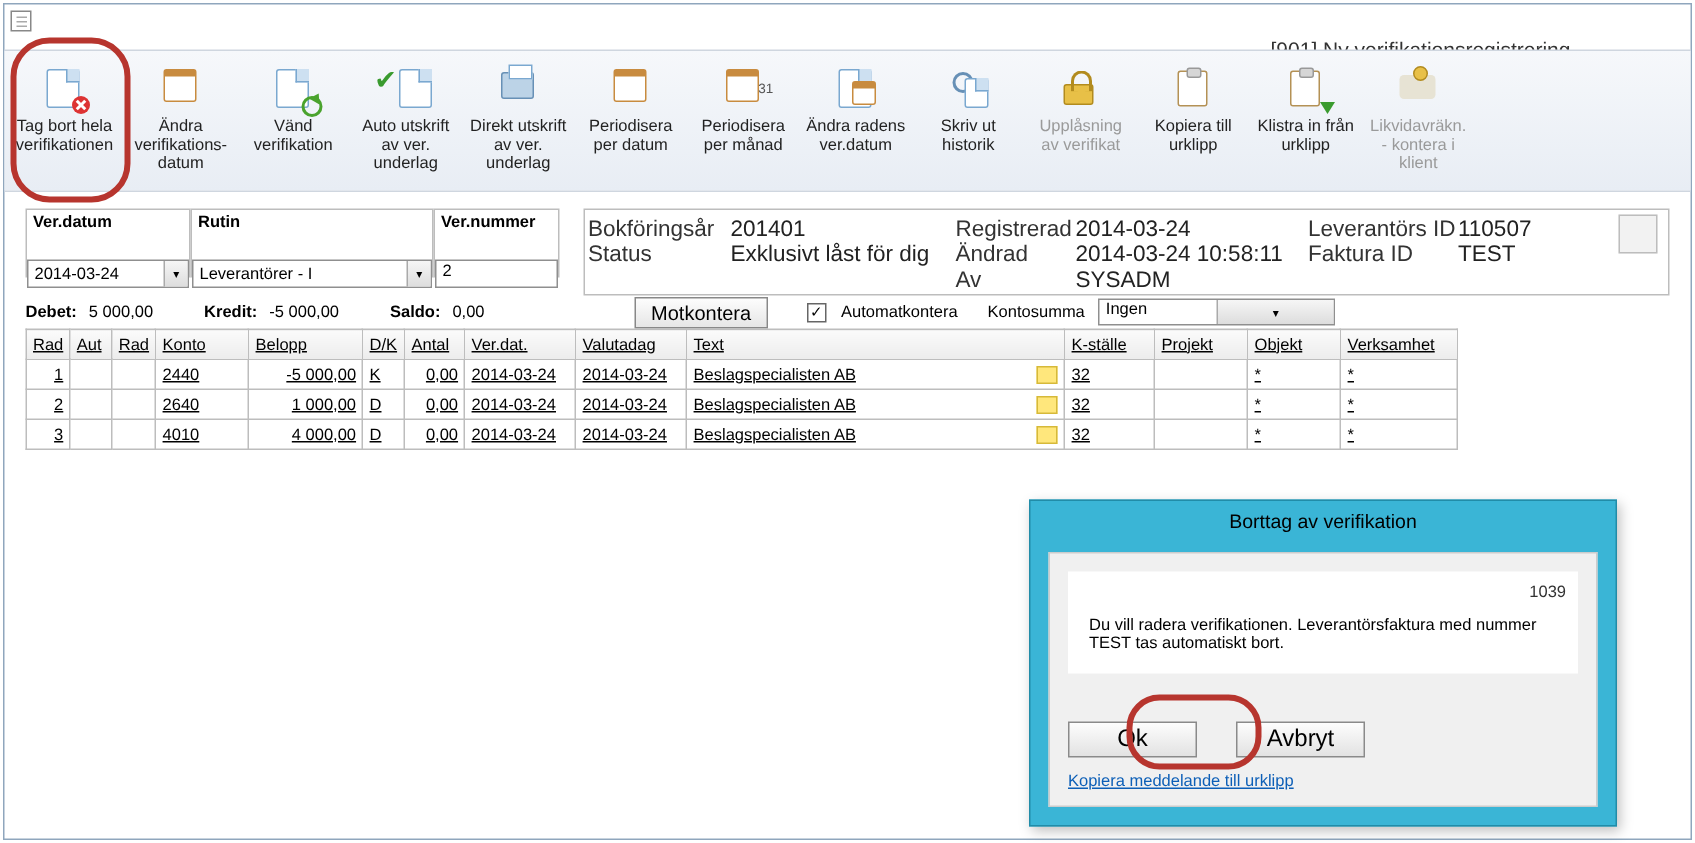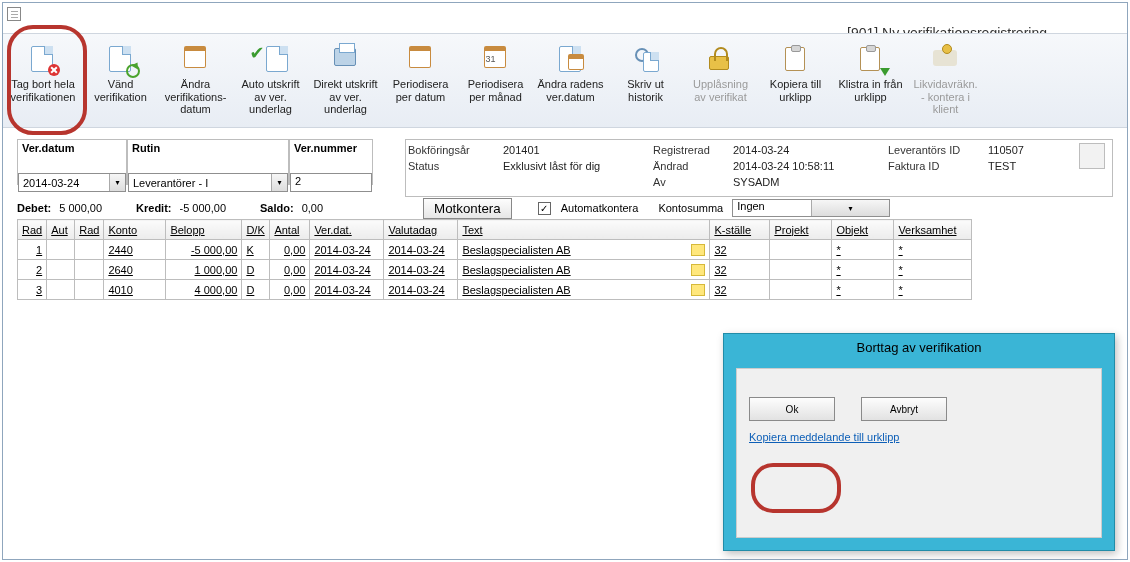--- a/index.html
+++ b/index.html
@@ -17,21 +17,21 @@
   .ticon { width:30px; height:30px; margin-bottom:4px; position:relative; }
   .sheet { position:absolute; left:3px; top:2px; width:22px; height:26px; background:#fff; border:1px solid #7aa8d0; border-radius:2px; }
   .sheet::before { content:""; position:absolute; right:-1px; top:-1px; width:8px; height:8px; background:#cde0f1; border-left:1px solid #7aa8d0; border-bottom:1px solid #7aa8d0; }
   .redx { position:absolute; right:-2px; bottom:-2px; width:12px; height:12px; background:#d33; border-radius:6px; }
   .redx::before,.redx::after { content:""; position:absolute; left:2px; top:5px; width:8px; height:2px; background:#fff; transform:rotate(45deg); }
   .redx::after { transform:rotate(-45deg); }
   .greenarrow { position:absolute; right:-4px; bottom:-4px; width:14px; height:14px; border:2px solid #4aa32d; border-radius:50%; }
   .greenarrow::after { content:""; position:absolute; left:4px; top:-4px; border-left:4px solid transparent; border-right:4px solid transparent; border-bottom:6px solid #4aa32d; transform:rotate(30deg); }
   .calendar { position:absolute; left:3px; top:2px; width:22px; height:22px; background:#fff; border:1px solid #c88b3f; border-top:5px solid #c88b3f; border-radius:2px; }
   .cal-red { border-color:#c88b3f; }
-  .cal31 { font-size:9px; position:absolute; left:5px; top:10px; color:#555; }
+  .cal31 { font-size:9px; position:absolute; left:5px; top:10px; color:#555;padding-left:20px; }
   .greencheck { position:absolute; left:-6px; top:-2px; font-size:18px; color:#3a9b2f; }
   .printer { position:absolute; left:3px; top:4px; width:22px; height:18px; background:#bcd3e7; border:1px solid #6790b6; border-radius:2px; }
   .printer::before { content:""; position:absolute; left:4px; top:-6px; width:14px; height:8px; background:#fff; border:1px solid #7aa8d0; }
   .padlock { position:absolute; left:3px; top:2px; width:20px; height:14px; background:#e8c047; border:1px solid #b28b1e; top:12px; border-radius:2px; }
   .padlock::before { content:""; position:absolute; left:4px; top:-10px; width:10px; height:12px; border:2px solid #b28b1e; border-bottom:none; border-radius:7px 7px 0 0; }
   .spyglass { position:absolute; left:4px; top:4px; width:14px; height:14px; border:2px solid #6790b6; border-radius:50%; }
   .spyglass::after { content:""; position:absolute; right:-6px; bottom:-6px; width:8px; height:2px; background:#6790b6; transform:rotate(45deg); }
   .clipboard { position:absolute; left:4px; top:3px; width:20px; height:24px; background:#fff; border:1px solid #b49155; border-radius:2px; }
   .clipboard::before { content:""; position:absolute; left:5px; top:-3px; width:8px; height:5px; background:#d6d6d6; border:1px solid #999; border-radius:2px; }
   .paste-arrow { position:absolute; right:-4px; bottom:-2px; width:0; height:0; border-left:5px solid transparent; border-right:5px solid transparent; border-top:8px solid #3a9b2f; }
@@ -46,21 +46,21 @@
   .hcell { border:1px solid #bdbdbd; position:relative; }
   .hcell-inner { padding:2px 4px; font-weight:bold; font-size:11px; }
   .col-verdat { width:110px; }
   .col-rutin { width:162px; }
   .col-vernr { width:84px; }
   .dd { display:flex; align-items:center; border:1px solid #8f8f8f; height:19px; background:#fff; margin-top:17px; }
   .dd span { flex:1; padding:0 4px; }
   .dd .arrow { width:16px; height:17px; border-left:1px solid #aaa; background:linear-gradient(#f6f6f6,#ddd); display:flex; align-items:center; justify-content:center; font-size:8px; }
   .txtcell { border:1px solid #8f8f8f; height:19px; background:#fff; margin-top:17px; padding:1px 4px; }
 
-  .info-block { flex:1; margin-left:32px; border:1px solid #bdbdbd; padding:4px 2px; display:grid; grid-template-columns: 95px 150px 80px 155px 100px 80px; font-size:11px; color:#222; row-gap:0; height:58px; }
+  .info-block { flex:1; margin-left:16px; border:1px solid #bdbdbd; padding:4px 2px; display:grid; grid-template-columns: 95px 150px 80px 155px 100px 80px; font-size:15px; color:#222; row-gap:0; height:58px; }
   .info-block .lbl { color:#333; }
 
   .gear-btn { width:26px; height:26px; border:1px solid #bdbdbd; background:#f2f2f2; position:absolute; right:22px; top:140px; }
 
   .summary-row { position:absolute; left:14px; top:194px; right:14px; height:22px; display:flex; align-items:center; gap:6px; font-size:11px; }
   .summary-row .lbl { font-weight:bold; margin-right:2px; }
   .summary-row .val { margin-right:28px; }
   .btn-motkontera { padding:2px 10px; border:1px solid #888; background:linear-gradient(#fdfdfd,#e6e6e6); }
   .chk { width:13px; height:13px; border:1px solid #666; background:#fff; display:inline-flex; align-items:center; justify-content:center; font-size:10px; margin-left:20px; margin-right:4px; }
   .dd2 { display:inline-flex; border:1px solid #8f8f8f; height:18px; background:#fff; width:158px; margin-left:3px; }
@@ -81,60 +81,60 @@
   .col-dk { width:28px; }
   .col-antal { width:40px; }
   .col-verd { width:74px; }
   .col-valuta { width:74px; }
   .col-text { width:252px;margin-top:40px; }
   .col-kst { width:60px; }
   .col-proj { width:62px; }
   .col-obj { width:62px; }
   .col-verks { width:78px; }
 
-  .dialog { position:absolute; left:720px; top:330px; width:392px; height:218px; background:#3ab5d6; border:1px solid #218ca8; box-shadow:2px 3px 8px rgba(0,0,0,0.25); }
+  .dialog { position:absolute; left:683px; top:330px; width:392px; height:218px; background:#3ab5d6; border:1px solid #218ca8; box-shadow:2px 3px 8px rgba(0,0,0,0.25); }
   .dialog-title { text-align:center; padding:6px; font-size:13px; }
   .dialog-body { position:absolute; left:12px; top:34px; right:12px; bottom:12px; background:#f0f0f0; border:1px solid #ccc; padding:12px; }
   .dialog-msgbox { background:#fff; border:none; padding:30px 14px 14px 14px; font-size:11px; position:relative; }
   .dialog-msgbox .mid { position:absolute; right:8px; top:8px; color:#333; }
   .dialog-btns { margin-top:16px; display:flex; gap:26px; align-items:center; }
-  .dlg-btn { width:86px; height:24px; border:1px solid #8a8a8a; background:linear-gradient(#fdfdfd,#e2e2e2); font-size:10px; display:flex; align-items:center; justify-content:center; cursor:pointer; }
+  .dlg-btn { width:86px; height:24px; border:1px solid #8a8a8a; background:linear-gradient(#fdfdfd,#e2e2e2); font-size:16px; display:flex; align-items:center; justify-content:center; cursor:pointer;margin-top:16px; }
   .dlg-link { margin-top:10px; color:#0d5fb7; text-decoration:underline; font-size:11px; cursor:pointer; }
 </style>
 </head>
 <body>
 
 <div class="outer">
   <div class="docicon"></div>
   <div class="title">[901]  Ny verifikationsregistrering</div>
 
   <div class="toolbar" id="toolbar">
       <div class="toolbtn wide">
         <div class="ticon">
           <div class="sheet"></div>
           <div class="redx"></div>
         </div>
         <div style="white-space:pre-line;line-height:1.15;text-align:center;">Tag bort hela
 verifikationen</div>
       </div>
       <div class="toolbtn">
         <div class="ticon">
-          <div class="sheet"></div>
-          <div class="greenarrow"></div>
-        </div>
-        <div style="white-space:pre-line;line-height:1.15;">Vänd
-verifikation</div>
-      </div>
-      <div class="toolbtn">
-        <div class="ticon">
           <div class="calendar"></div>
         </div>
         <div style="white-space:pre-line;line-height:1.15;">Ändra
 verifikations-
 datum</div>
+      </div>
+      <div class="toolbtn">
+        <div class="ticon">
+          <div class="sheet"></div>
+          <div class="greenarrow"></div>
+        </div>
+        <div style="white-space:pre-line;line-height:1.15;">Vänd
+verifikation</div>
       </div>
       <div class="toolbtn">
         <div class="ticon">
           <div class="greencheck">✔</div>
           <div class="sheet" style="left:10px;"></div>
         </div>
         <div style="white-space:pre-line;line-height:1.15;">Auto utskrift
 av ver.
 underlag</div>
       </div>
@@ -342,20 +342,24 @@
           <td></td>
           <td>*</td>
           <td>*</td>
         </tr>
       </tbody>
   </table>
 
   <div class="dialog">
     <div class="dialog-title">Borttag av verifikation</div>
     <div class="dialog-body">
+      <div class="dialog-msgbox">
+        <div class="mid">1039</div>
+        <div>Du vill radera verifikationen. Leverantörsfaktura med nummer TEST tas automatiskt bort.</div>
+      </div>
       <div class="dialog-btns">
         <div class="dlg-btn">Ok</div>
         <div class="dlg-btn">Avbryt</div>
       </div>
       <div class="dlg-link">Kopiera meddelande till urklipp</div>
     </div>
   </div>
 
   <div class="ring ring2"></div>
 </div>

